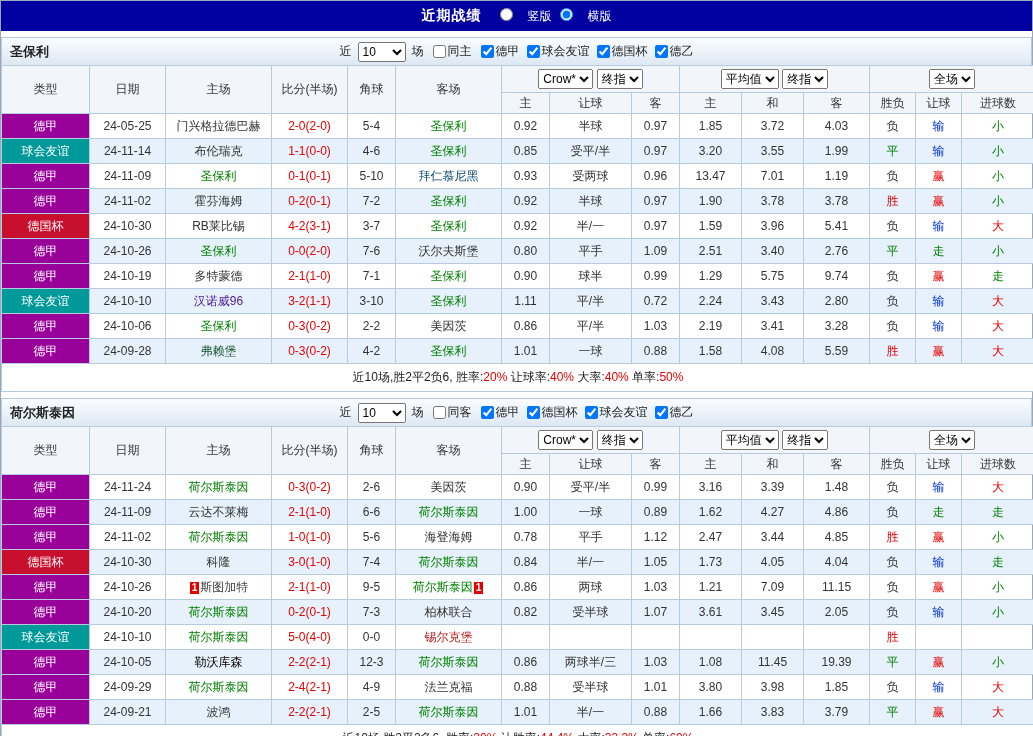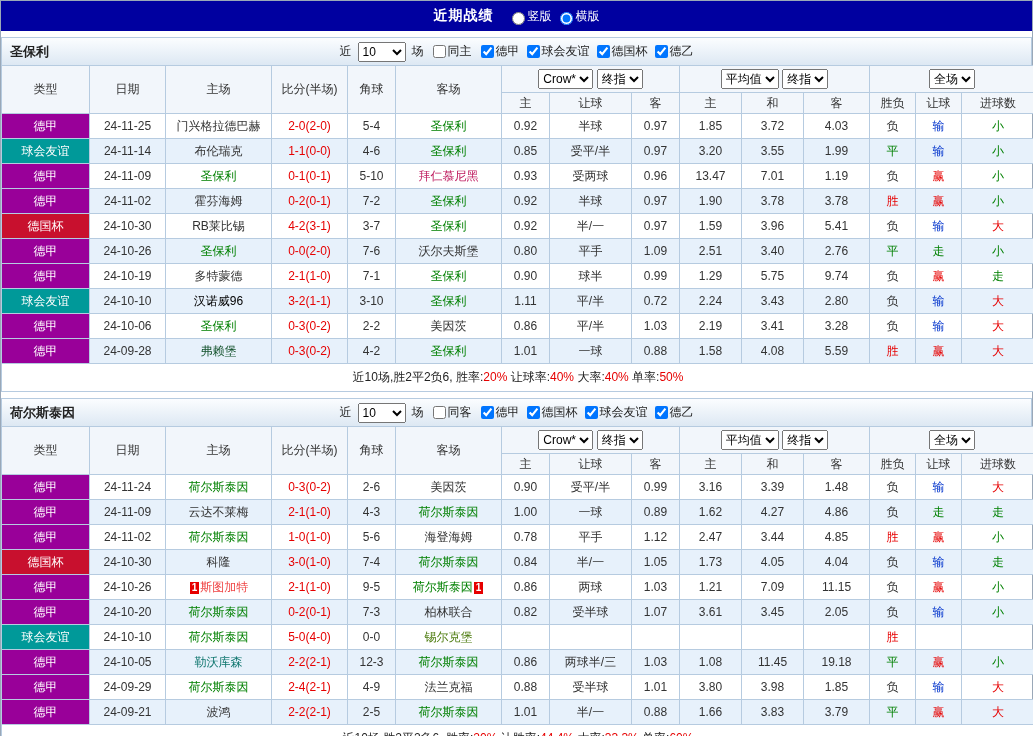--- a/index.html
+++ b/index.html
@@ -1,21 +1,21 @@
 <!DOCTYPE html>
 <html><head>
 <meta charset="utf-8">
 <style>
   html,body{margin:0;padding:0;background:#fff;}
   body{width:1033px;font-family:"Liberation Sans","DejaVu Sans",sans-serif;}
   .page{width:1033px;box-sizing:border-box;border:1px solid #9aa8b8;background:#fff;}
   
   .titlebar{height:30px;background:#0000a0;display:flex;align-items:center;justify-content:center;gap:8px;color:#fff;}
   .tb-title{font-size:14px;font-weight:bold;margin-right:10px;letter-spacing:1px;}
-  .radio{display:inline-flex;align-items:flex-end;gap:3px;font-size:12px;cursor:pointer;color:#fff;}
+  .radio{display:inline-flex;align-items:flex-start;gap:15px;font-size:12px;cursor:pointer;color:#fff;}
   .radio input{width:13px;height:13px;margin:0;}
   
   .section{margin-top:6px;}
   .section-bar{height:27px;border:1px solid #b6cbe0;border-bottom:none;background:linear-gradient(#fbfdff,#dde8f3);display:flex;align-items:center;position:relative;}
   .team-name{margin-left:8px;font-size:13px;font-weight:bold;color:#222;}
   .filters{position:absolute;left:50%;transform:translateX(-50%);display:flex;align-items:center;gap:2px;font-size:12px;color:#222;white-space:nowrap;}
   .cb{display:inline-flex;align-items:center;margin-left:7px;cursor:pointer;}
   .cb input{width:13px;height:13px;margin:0 2px 0 0;}
   .sel{font-size:12px;height:20px;font-family:inherit;}
   .sel.count{width:48px;margin:0 4px;}
@@ -136,21 +136,21 @@
           <th>和</th>
           <th>客</th>
           <th>胜负</th>
           <th>让球</th>
           <th>进球数</th>
         </tr>
       </thead>
       <tbody>
             <tr>
               <td style="background: rgb(153, 0, 153); color: rgb(255, 255, 255);">德甲</td>
-              <td>24-11-25</td>
+              <td>24-05-25</td>
               <td><span style="color: rgb(51, 51, 51);">门兴格拉德巴赫</span></td>
               <td class="score">2-0(2-0)</td>
               <td>5-4</td>
               <td><span style="color: rgb(0, 128, 0);">圣保利</span></td>
               <td>0.92</td>
               <td>半球</td>
               <td>0.97</td>
               <td>1.85</td>
               <td>3.72</td>
               <td>4.03</td>
@@ -174,21 +174,21 @@
               <td style="color: rgb(0, 128, 0);">平</td>
               <td style="color: rgb(0, 51, 204);">输</td>
               <td style="color: rgb(0, 128, 0);">小</td>
             </tr>
             <tr>
               <td style="background: rgb(153, 0, 153); color: rgb(255, 255, 255);">德甲</td>
               <td>24-11-09</td>
               <td><span style="color: rgb(0, 128, 0);">圣保利</span></td>
               <td class="score">0-1(0-1)</td>
               <td>5-10</td>
-              <td><span style="color: #be185d;">拜仁慕尼黑</span></td>
+              <td><span style="color: #0c4a6e;">拜仁慕尼黑</span></td>
               <td>0.93</td>
               <td>受两球</td>
               <td>0.96</td>
               <td>13.47</td>
               <td>7.01</td>
               <td>1.19</td>
               <td style="color: rgb(51, 51, 51);">负</td>
               <td style="color: rgb(230, 0, 0);">赢</td>
               <td style="color: rgb(0, 128, 0);">小</td>
             </tr>
@@ -256,21 +256,21 @@
               <td>1.29</td>
               <td>5.75</td>
               <td>9.74</td>
               <td style="color: rgb(51, 51, 51);">负</td>
               <td style="color: rgb(230, 0, 0);">赢</td>
               <td style="color: rgb(0, 128, 0);">走</td>
             </tr>
             <tr>
               <td style="background: rgb(0, 153, 153); color: rgb(255, 255, 255);">球会友谊</td>
               <td>24-10-10</td>
-              <td><span style="color: #000000;">汉诺威96</span></td>
+              <td><span style="color: #4c1d95;">汉诺威96</span></td>
               <td class="score">3-2(1-1)</td>
               <td>3-10</td>
               <td><span style="color: rgb(0, 128, 0);">圣保利</span></td>
               <td>1.11</td>
               <td>平/半</td>
               <td>0.72</td>
               <td>2.24</td>
               <td>3.43</td>
               <td>2.80</td>
               <td style="color: rgb(51, 51, 51);">负</td>
@@ -424,21 +424,21 @@
               <td>1.48</td>
               <td style="color: rgb(51, 51, 51);">负</td>
               <td style="color: rgb(0, 51, 204);">输</td>
               <td style="color: rgb(230, 0, 0);">大</td>
             </tr>
             <tr>
               <td style="background: rgb(153, 0, 153); color: rgb(255, 255, 255);">德甲</td>
               <td>24-11-09</td>
               <td><span style="color: rgb(51, 51, 51);">云达不莱梅</span></td>
               <td class="score">2-1(1-0)</td>
-              <td>4-3</td>
+              <td>6-6</td>
               <td><span style="color: rgb(0, 128, 0);">荷尔斯泰因</span></td>
               <td>1.00</td>
               <td>一球</td>
               <td>0.89</td>
               <td>1.62</td>
               <td>4.27</td>
               <td>4.86</td>
               <td style="color: rgb(51, 51, 51);">负</td>
               <td style="color: rgb(0, 128, 0);">走</td>
               <td style="color: rgb(0, 128, 0);">走</td>
@@ -473,21 +473,21 @@
               <td>1.73</td>
               <td>4.05</td>
               <td>4.04</td>
               <td style="color: rgb(51, 51, 51);">负</td>
               <td style="color: rgb(0, 51, 204);">输</td>
               <td style="color: rgb(0, 128, 0);">走</td>
             </tr>
             <tr>
               <td style="background: rgb(153, 0, 153); color: rgb(255, 255, 255);">德甲</td>
               <td>24-10-26</td>
-              <td><span class="card">1</span><span style="color: #ef4444;">斯图加特</span></td>
+              <td><span class="card">1</span><span style="color: #404040;">斯图加特</span></td>
               <td class="score">2-1(1-0)</td>
               <td>9-5</td>
               <td><span style="color: rgb(0, 128, 0);">荷尔斯泰因</span><span class="card">1</span></td>
               <td>0.86</td>
               <td>两球</td>
               <td>1.03</td>
               <td>1.21</td>
               <td>7.09</td>
               <td>11.15</td>
               <td style="color: rgb(51, 51, 51);">负</td>
@@ -510,44 +510,44 @@
               <td style="color: rgb(51, 51, 51);">负</td>
               <td style="color: rgb(0, 51, 204);">输</td>
               <td style="color: rgb(0, 128, 0);">小</td>
             </tr>
             <tr>
               <td style="background: rgb(0, 153, 153); color: rgb(255, 255, 255);">球会友谊</td>
               <td>24-10-10</td>
               <td><span style="color: rgb(0, 128, 0);">荷尔斯泰因</span></td>
               <td class="score">5-0(4-0)</td>
               <td>0-0</td>
-              <td><span style="color: #4d7c0f;">锡尔克堡</span></td>
+              <td><span style="color: #b91c1c;">锡尔克堡</span></td>
               <td></td>
               <td></td>
               <td></td>
               <td></td>
               <td></td>
               <td></td>
               <td style="color: rgb(230, 0, 0);">胜</td>
               <td></td>
               <td></td>
             </tr>
             <tr>
               <td style="background: rgb(153, 0, 153); color: rgb(255, 255, 255);">德甲</td>
               <td>24-10-05</td>
-              <td><span style="color: #0f766e;">勒沃库森</span></td>
+              <td><span style="color: #000000;">勒沃库森</span></td>
               <td class="score">2-2(2-1)</td>
               <td>12-3</td>
               <td><span style="color: rgb(0, 128, 0);">荷尔斯泰因</span></td>
               <td>0.86</td>
               <td>两球半/三</td>
               <td>1.03</td>
               <td>1.08</td>
               <td>11.45</td>
-              <td>19.18</td>
+              <td>19.39</td>
               <td style="color: rgb(0, 128, 0);">平</td>
               <td style="color: rgb(230, 0, 0);">赢</td>
               <td style="color: rgb(0, 128, 0);">小</td>
             </tr>
             <tr>
               <td style="background: rgb(153, 0, 153); color: rgb(255, 255, 255);">德甲</td>
               <td>24-09-29</td>
               <td><span style="color: rgb(0, 128, 0);">荷尔斯泰因</span></td>
               <td class="score">2-4(2-1)</td>
               <td>4-9</td>

